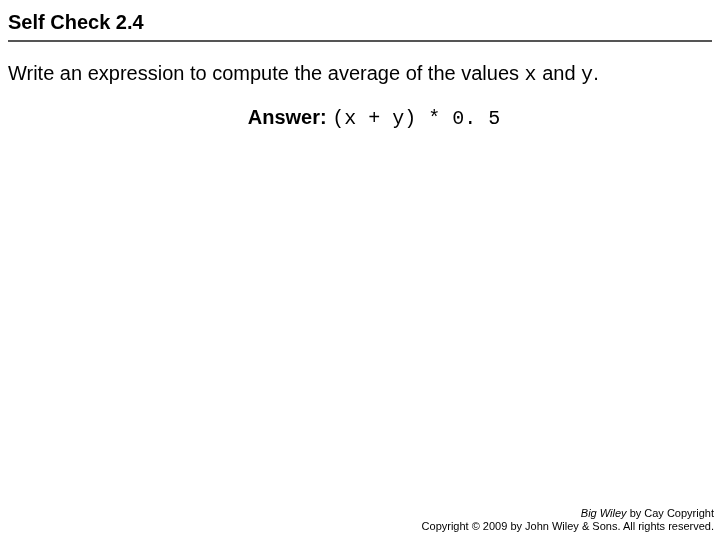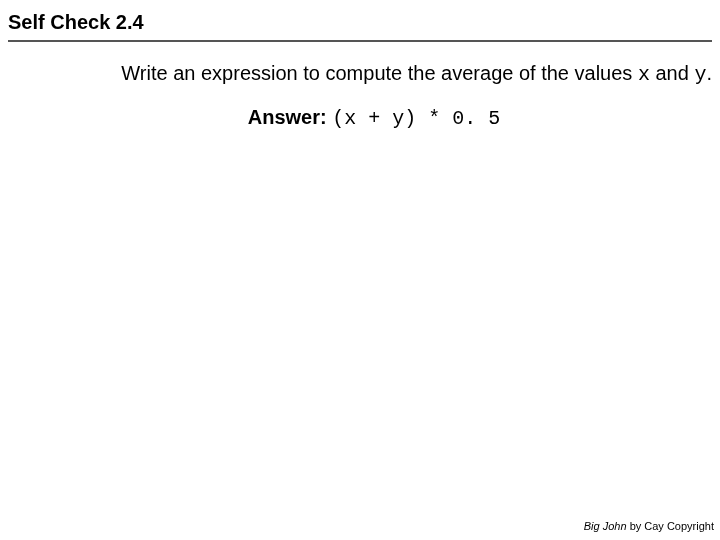--- a/index.html
+++ b/index.html
@@ -1,21 +1,21 @@
 <!DOCTYPE html>
 <html><head>
 <meta charset="utf-8">
 <style>
   * { margin: 0; padding: 0; box-sizing: border-box; }
   html, body { width: 720px; height: 540px; background: #fff; font-family: Arial, Helvetica, sans-serif; color: #000; }
   .slide { position: relative; width: 720px; height: 540px; }
   .title-wrap { padding: 10px 8px 0 8px; }
   .title { font-weight: bold; font-size: 20px; line-height: 1.2; }
   .title-rule { border: none; border-bottom: 2px solid #555; margin-top: 6px; }
-  .body { padding: 18px 8px 0 8px; font-size: 20px; line-height: 1.35; text-align: right; }
+  .body { padding: 18px 8px 0 8px; font-size: 20px; line-height: 1.35; }
   .code { font-family: "Courier New", Courier, monospace; }
   .answer-block { padding: 18px 0 0 28px; font-size: 20px; text-align: center; }
   .answer-label { font-weight: bold; }
   .footer { position: absolute; right: 6px; bottom: 6px; text-align: right; font-size: 11px; line-height: 1.25; }
   .footer .book { font-style: italic; }
 </style>
 </head>
 <body>
 <div class="slide">
 
@@ -32,18 +32,19 @@
   </div>
 
   <div class="answer-block">
     <span class="answer-label">Answer:</span>
     <span> </span>
     <span class="code">(x + y) * 0. 5</span>
   </div>
 
   <div class="footer">
     <div>
-      <span class="book">Big John</span>
+      <span class="book">Big Wiley</span>
       <span> by Cay Copyright</span>
     </div>
+    <div>Copyright © 2009 by John Wiley &amp; Sons. All rights reserved.</div>
   </div>
 
 </div>
 
 </body></html>

